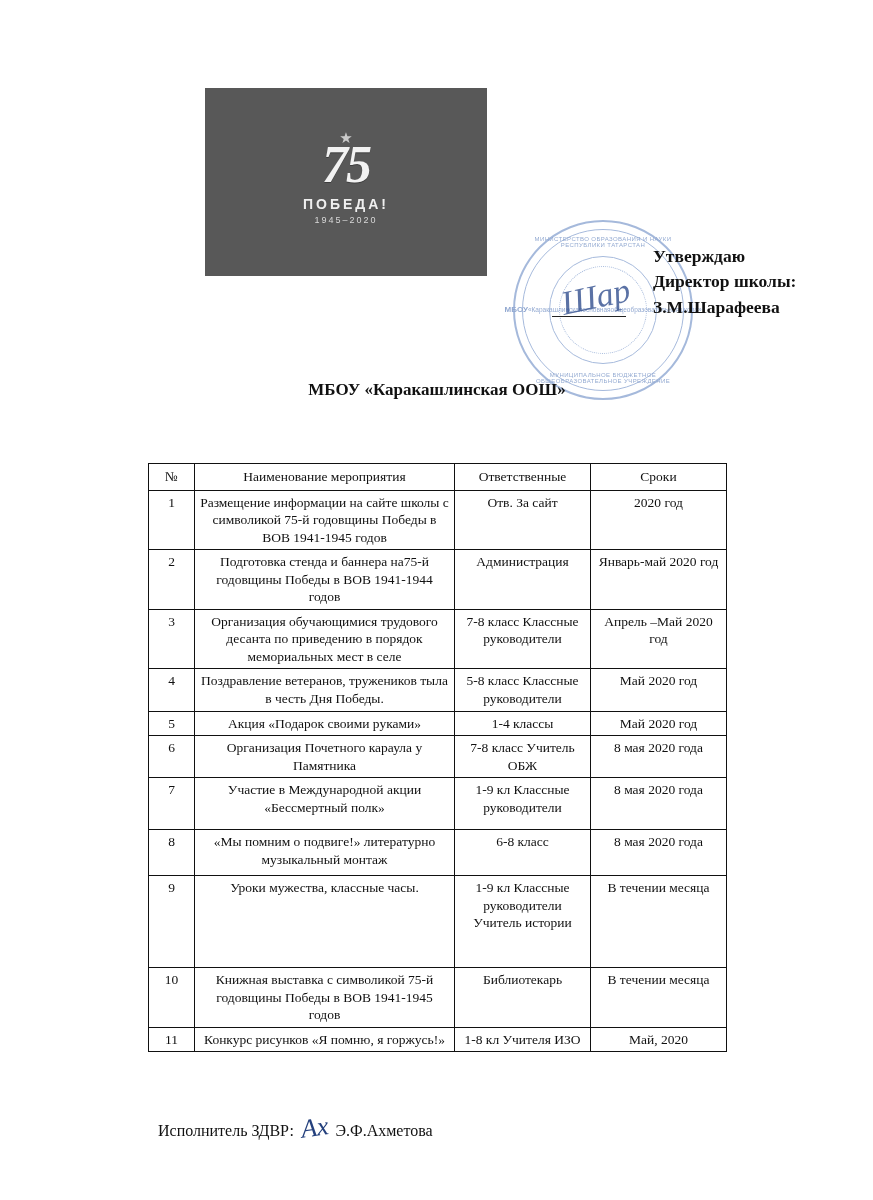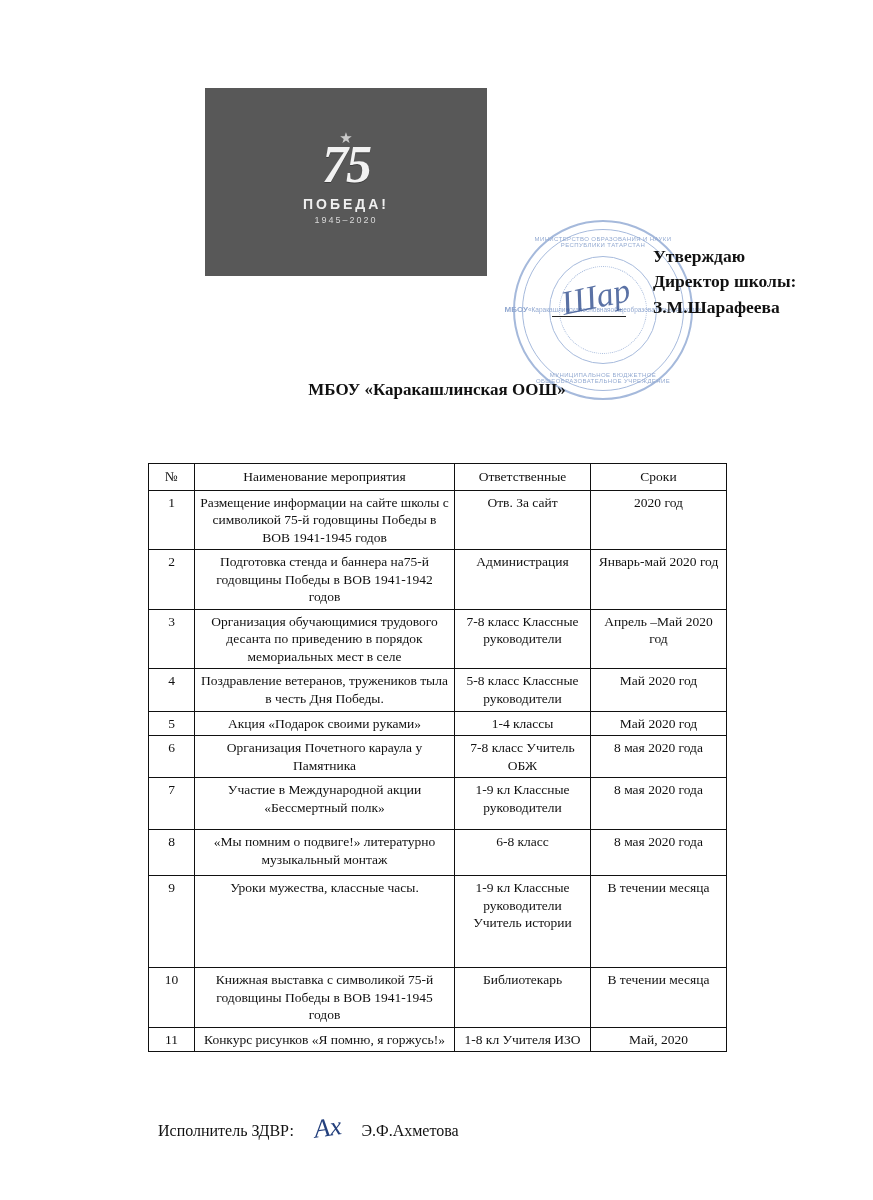--- a/index.html
+++ b/index.html
@@ -202,21 +202,21 @@
   td.cell-no { vertical-align: top; }
 
   
   .footer {
     position: absolute;
     left: 158px;
     top: 1113px;
     font-size: 16px;
     display: flex;
     align-items: baseline;
-    gap: 14px;
+    gap: 1px;
   }
   .footer .sig {
     font-family: "Liberation Serif", serif;
     font-style: italic;
     font-size: 26px;
     color: #24407d;
     transform: rotate(-8deg);
     display: inline-block;
     padding: 0 6px;
   }
@@ -279,21 +279,21 @@
     </thead>
     <tbody id="plan-body">
         <tr>
           <td class="cell-no">1</td>
           <td>Размещение информации  на сайте школы с символикой 75-й годовщины Победы в ВОВ 1941-1945 годов</td>
           <td>Отв. За сайт</td>
           <td class="cell-no">2020 год</td>
         </tr>
         <tr>
           <td class="cell-no">2</td>
-          <td>Подготовка  стенда и баннера на75-й годовщины Победы в ВОВ 1941-1942 годов</td>
+          <td>Подготовка  стенда и баннера на75-й годовщины Победы в ВОВ 1941-1944 годов</td>
           <td>Администрация</td>
           <td class="cell-no">Январь-май 2020 год</td>
         </tr>
         <tr>
           <td class="cell-no">3</td>
           <td>Организация обучающимися трудового десанта по приведению в порядок мемориальных мест в селе</td>
           <td>7-8 класс Классные руководители</td>
           <td class="cell-no">Апрель –Май 2020 год</td>
         </tr>
         <tr>

